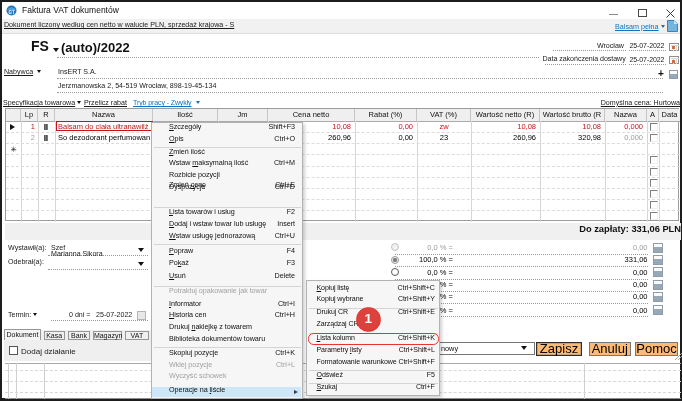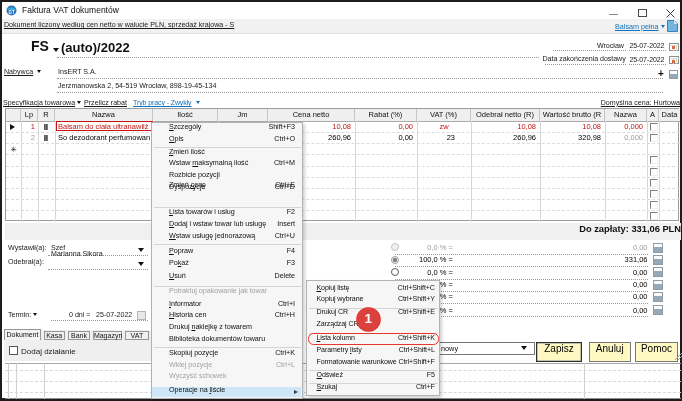--- a/index.html
+++ b/index.html
@@ -24,21 +24,21 @@
 .m2 .lab{left:9.5px}
 .m2{letter-spacing:-0.1px;font-size:7.05px}
 .m2 .sc{right:4.5px}
 .msep{position:absolute;left:2px;right:1px;height:0;border-top:1px solid #d4d4d4}
 .dis{color:#a2a2a2}
 .ico{position:absolute;width:9px;height:9px;background:linear-gradient(180deg,#fbfbfb 0 40%,#97a9b7 40% 100%);border:1px solid #8e9caa}
 .cal{position:absolute;width:10px;height:8px;border:1px solid #8e8e8e;background:#fff}
 .cal b{position:absolute;left:1px;top:1px;width:8px;height:1px;background:#d5d5d5}
 .cal u{position:absolute;top:1px;width:1px;height:6px;background:#d5d5d5}
 .cal i{position:absolute;left:2px;top:2.8px;width:3.2px;height:3.2px;background:#d96a3a}
-.btn{height:20px;border:1px solid #777;background:#fef9c3;font-size:10px;text-align:center;line-height:11.5px;color:#000}
+.btn{height:14px;border:1px solid #777;background:#fdba74;font-size:13px;text-align:center;line-height:11.5px;color:#000}
 .th{position:absolute;top:0;height:11.5px;background:#efefef;border-right:1px solid #c6c6c6;font-size:7.5px;line-height:11.5px;text-align:center;color:#111;white-space:nowrap;overflow:hidden}
 .ra{position:absolute;width:8px;height:8px;border-radius:50%;border:1px solid #5a5a5a;background:#fff}
 .tab{position:absolute;border:1px solid #969696;background:#f0f0f0;font-size:7px;text-align:center;color:#111}
 </style></head>
 <body>
 <div id="w">
 
 <svg class="ab" style="left:4px;top:3px" width="11" height="11" viewBox="0 0 11 11">
       <circle cx="5.5" cy="5.5" r="5" fill="#2d72b8"></circle>
       <path d="M1 5 A5 5 0 0 1 10 5 Z" fill="#35aadc"></path>
@@ -108,21 +108,21 @@
 <div id="grid" class="ab" style="left:3px;top:106px;width:674px;height:112.6px;border:1px solid #9c9c9c;background:#fff">
 <div class="th" style="left:0;width:15px"></div>
 <div class="th" style="left:15px;width:17px">Lp</div>
 <div class="th" style="left:32px;width:17px">R</div>
 <div class="th" style="left:49px;width:98px">Nazwa</div>
 <div class="th" style="left:147px;width:65px">Ilość</div>
 <div class="th" style="left:212px;width:50px">Jm</div>
 <div class="th" style="left:262px;width:87px">Cena netto</div>
 <div class="th" style="left:349px;width:62px">Rabat (%)</div>
 <div class="th" style="left:411px;width:54px">VAT (%)</div>
-<div class="th" style="left:465px;width:69px">Odebrał netto (R)</div>
+<div class="th" style="left:465px;width:69px">Wartość netto (R)</div>
 <div class="th" style="left:534px;width:65px">Wartość brutto (R</div>
 <div class="th" style="left:599px;width:42px">Nazwa</div>
 <div class="th" style="left:641px;width:12px">A</div>
 <div class="th" style="left:653px;width:21px;border-right:none">Data</div>
 <div class="ab" style="left:0;top:11.5px;width:674px;height:0;border-top:1px solid #ababab"></div>
 <div class="vline" style="left:15px;top:11.5px;height:101px"></div>
 <div class="vline" style="left:32px;top:11.5px;height:101px"></div>
 <div class="vline" style="left:49px;top:11.5px;height:101px"></div>
 <div class="vline" style="left:147px;top:11.5px;height:101px"></div>
 <div class="vline" style="left:212px;top:11.5px;height:101px"></div>
@@ -152,21 +152,21 @@
 <div class="cell red" style="left:411px;top:11.5px;width:54px;text-align:center">zw</div>
 <div class="cell red rt" style="left:465px;top:11.5px;width:65px">10,08</div>
 <div class="cell red rt" style="left:534px;top:11.5px;width:61px">10,08</div>
 <div class="cell red rt" style="left:599px;top:11.5px;width:38px">0,000</div>
 <div class="cb" style="left:643.5px;top:13.5px"></div>
 <div class="cell gray rt" style="left:15px;top:22.7px;width:14px">2</div>
 <div class="ab" style="left:38px;top:26.4px;width:4px;height:5.5px;background:repeating-linear-gradient(90deg,#575757 0 1px,#7a7a7a 1px 2px)"></div>
 <div class="cell" style="left:52px;top:22.7px;width:93px">So dezodorant perfumowan</div>
 <div class="cell rt" style="left:262px;top:22.7px;width:83px">260,96</div>
 <div class="cell rt" style="left:349px;top:22.7px;width:58px">0,00</div>
-<div class="cell" style="left:395px;top:22.7px;width:54px;text-align:right">23</div>
+<div class="cell" style="left:411px;top:22.7px;width:54px;text-align:center">23</div>
 <div class="cell rt" style="left:465px;top:22.7px;width:65px">260,96</div>
 <div class="cell rt" style="left:534px;top:22.7px;width:61px">320,98</div>
 <div class="cell gray rt" style="left:599px;top:22.7px;width:38px">0,000</div>
 <div class="cb" style="left:643.5px;top:24.7px"></div>
 <div class="cell" style="left:4.5px;top:34.5px;width:10px;font-size:7.5px;color:#222">✳</div>
 <div class="cb" style="left:643.5px;top:47.2px"></div>
 <div class="cb" style="left:643.5px;top:58.5px"></div>
 <div class="cb" style="left:643.5px;top:69.7px"></div>
 <div class="cb" style="left:643.5px;top:80.9px"></div>
 <div class="cb" style="left:643.5px;top:92.2px"></div>

